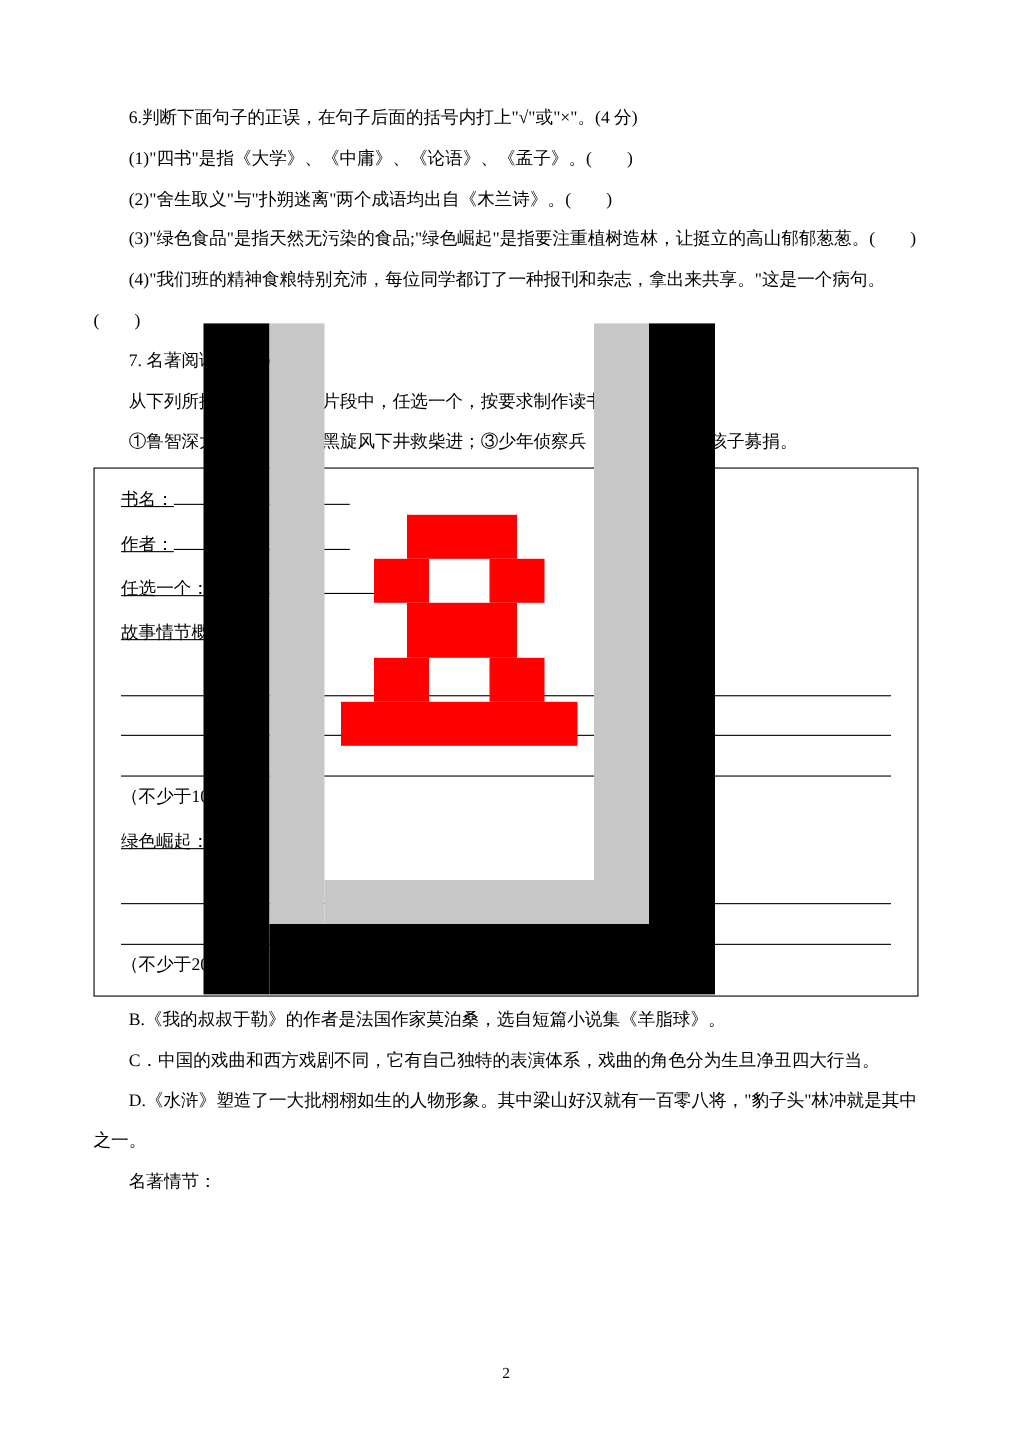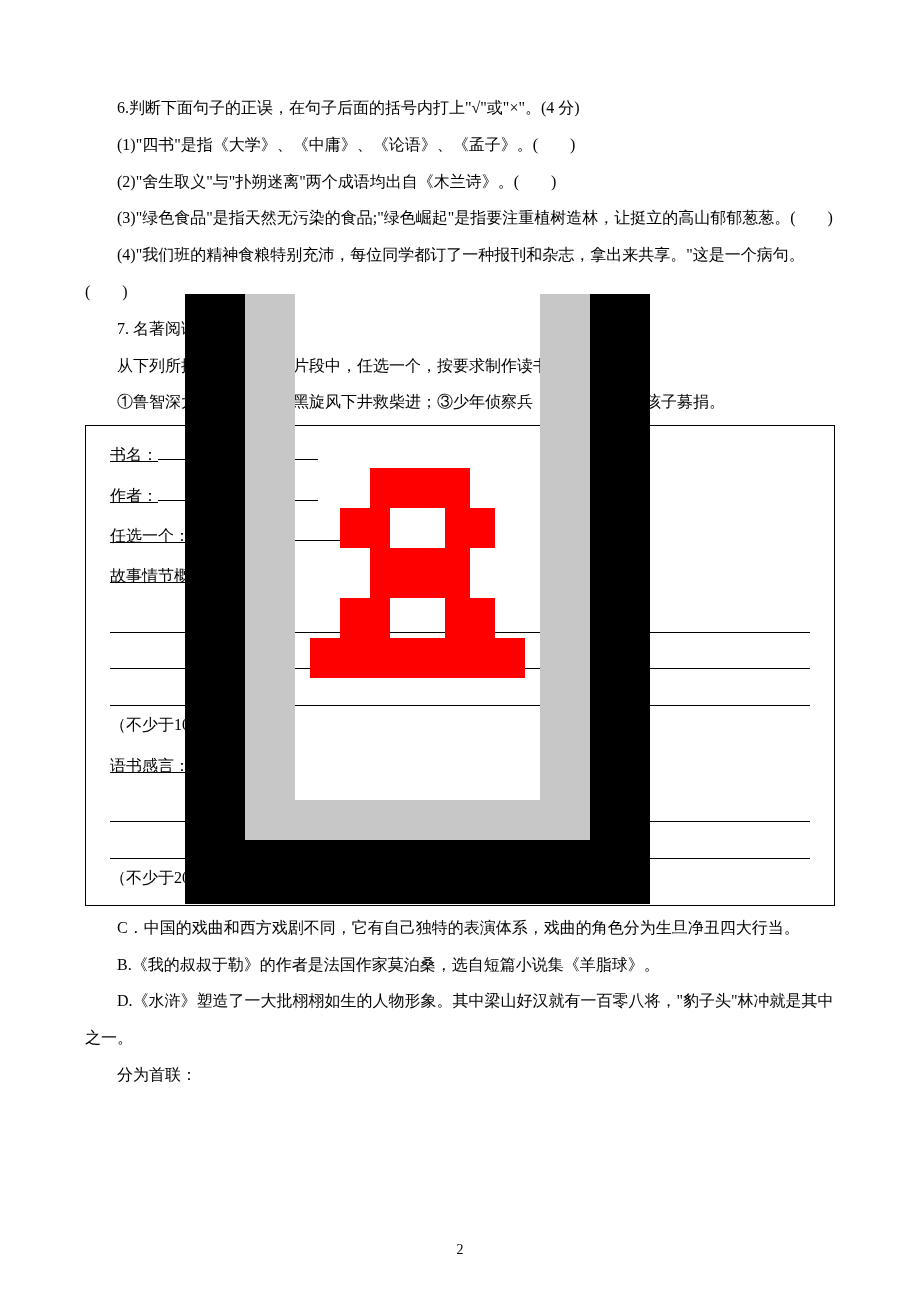--- a/index.html
+++ b/index.html
@@ -79,33 +79,33 @@
     <div class="card-line">
       <span>任选一个：</span><span class="blank-underline" style="width:160px"></span>
     </div>
     <div class="card-line">故事情节概述：</div>
     <span class="fill-line"></span>
     <span class="fill-line"></span>
     <div style="display:flex;align-items:flex-end;">
       <span class="fill-line" style="flex:1;display:inline-block"></span>
     </div>
     <span>（不少于100 字）</span>
-    <div class="card-line">语书感言：</div>
+    <div class="card-line">绿色崛起：</div>
     <span class="fill-line"></span>
     <div style="display:flex;align-items:flex-end;">
       <span class="fill-line" style="flex:1;display:inline-block"></span>
     </div>
     <span>（不少于20 字）</span>
   </div>
 
+  <div class="para">B.《我的叔叔于勒》的作者是法国作家莫泊桑，选自短篇小说集《羊脂球》。</div>
   <div class="para">C．中国的戏曲和西方戏剧不同，它有自己独特的表演体系，戏曲的角色分为生旦净丑四大行当。</div>
-  <div class="para">B.《我的叔叔于勒》的作者是法国作家莫泊桑，选自短篇小说集《羊脂球》。</div>
   <div class="para"><span>D.《水浒》塑造了一大批栩栩如生的人物形象。其中梁山好汉就有一百零八将，"豹子头"林冲就是其中之一。</span></div>
 
-  <div class="para">分为首联：</div>
+  <div class="para">名著情节：</div>
 
 </div>
 
 <div class="page-num">2</div>
 
 <div class="overlay" style="left:0;top:0;width:920px;height:1302px;">
 
   <div class="blk" style="left:185px; top:294px; width:60px; height:610px;"></div>
   <div class="blk" style="left:590px; top:294px; width:60px; height:610px;"></div>
   <div class="blk" style="left:245px; top:840px; width:345px; height:64px;"></div>

